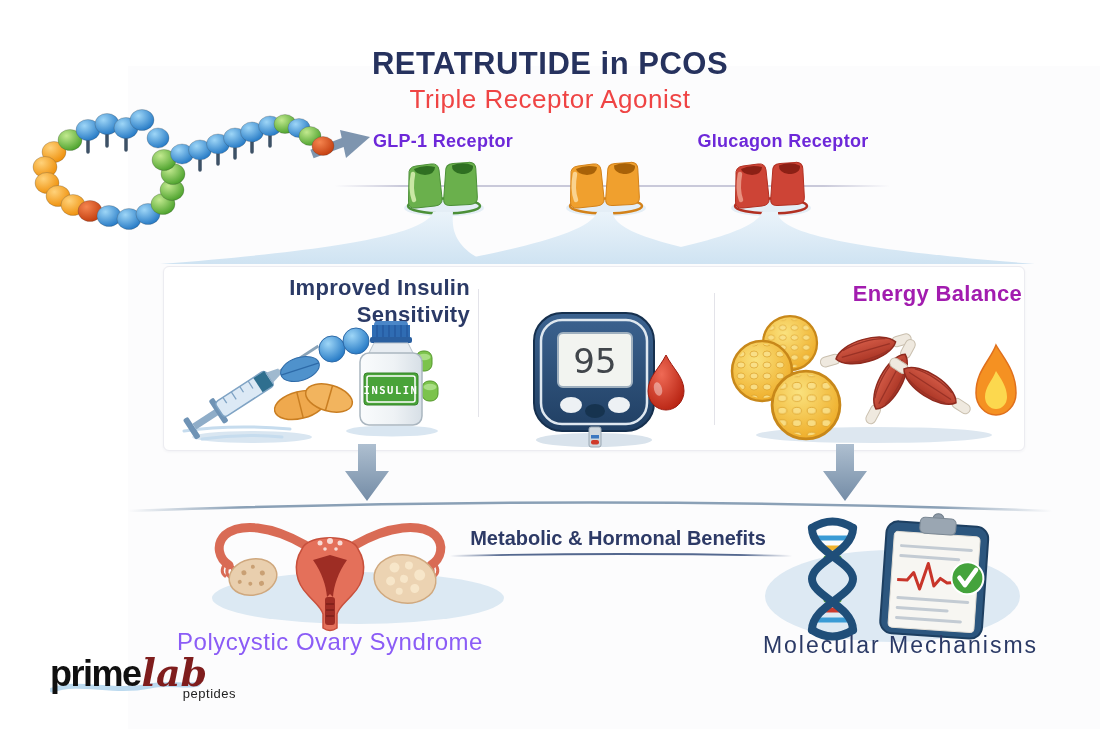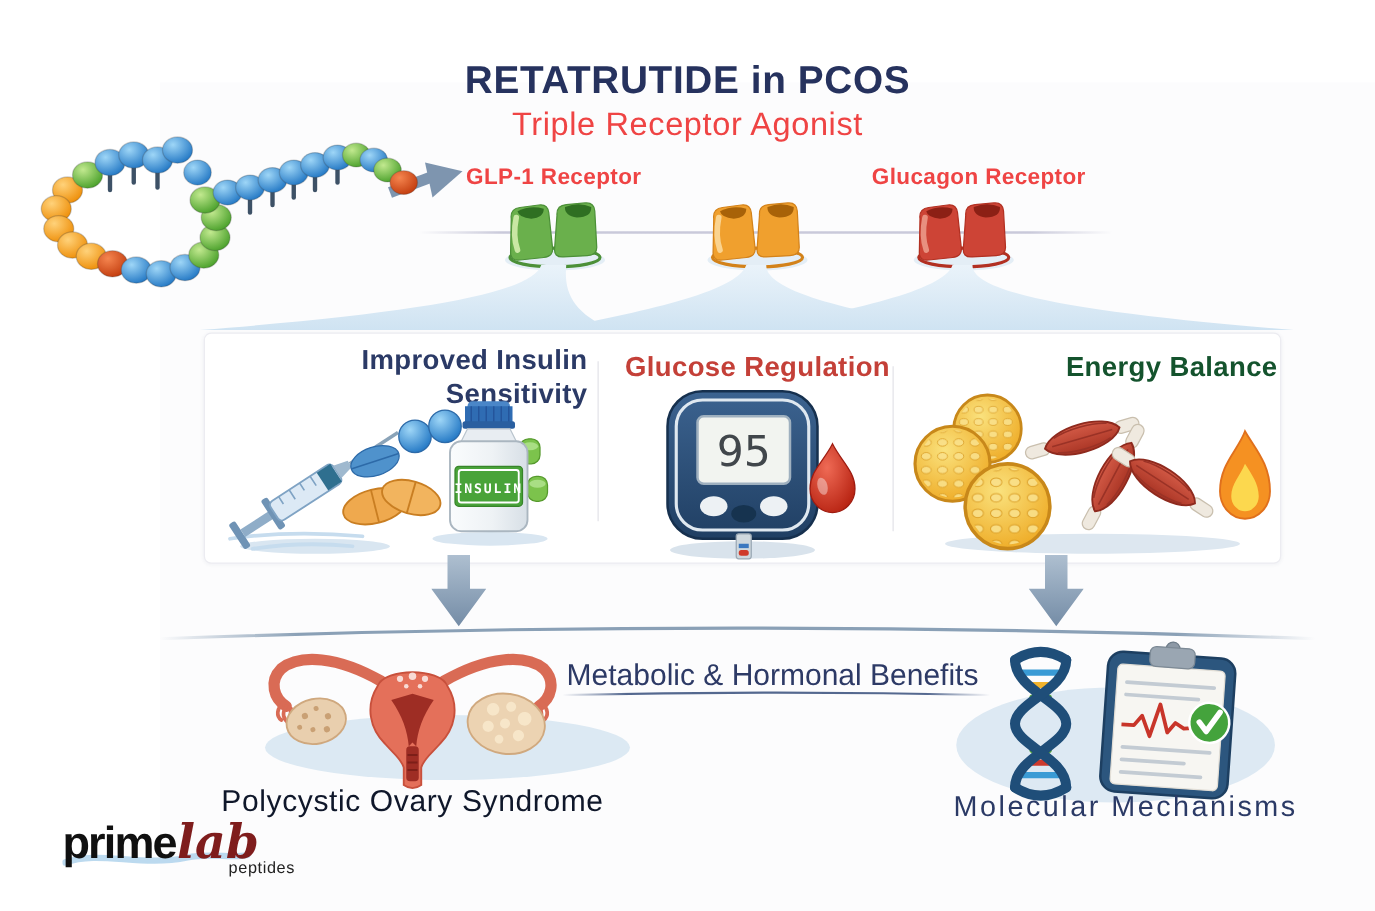--- a/index.html
+++ b/index.html
@@ -4,29 +4,29 @@
 <style>
   html,body{margin:0;padding:0;background:#ffffff;}
   .canvas{position:relative;width:1100px;height:729px;background:#ffffff;overflow:hidden;
           font-family:"Liberation Sans","DejaVu Sans",sans-serif;padding-left:17px;}
   .abs{position:absolute;}
   .bgpane{left:128px;top:66px;width:972px;height:663px;background:#fcfcfd;}
   .title{left:0;top:46px;width:1100px;text-align:center;font-size:31px;font-weight:800;
          color:#26325e;letter-spacing:.5px;}
   .subtitle{left:0;top:84px;width:1100px;text-align:center;font-size:26px;font-weight:400;
             color:#ef4444;letter-spacing:.5px;}
-  .rec-label{top:131px;text-align:center;font-size:18px;font-weight:600;color:#ef4444;letter-spacing:.3px;}
+  .rec-label{top:131px;text-align:center;font-size:18px;font-weight:600;color:#6d28d9;letter-spacing:.3px;}
   .rec-line{left:335px;top:185px;width:555px;height:2px;
             background:linear-gradient(90deg,rgba(198,198,216,0),#c9c9da 12%,#c9c9da 88%,rgba(198,198,216,0));}
   .card{left:163px;top:266px;width:860px;height:183px;background:#ffffff;border:1px solid #ececf1;
         border-radius:6px;box-shadow:0 1px 3px rgba(40,60,90,.05);}
   .divider{width:1px;background:#e3e3e9;}
   .panel-title{font-size:22px;font-weight:600;text-align:right;line-height:1.22;letter-spacing:.3px;white-space:pre-line;}
-  .benefits{left:438px;top:527px;width:360px;text-align:center;font-size:24px;font-weight:400;color:#2d3a66;}
-  .pcos{left:150px;top:628px;width:360px;text-align:center;font-size:24px;font-weight:500;color:#0f172a;letter-spacing:.5px;}
+  .benefits{left:438px;top:527px;width:360px;text-align:center;font-size:20px;font-weight:700;color:#2d3a66;}
+  .pcos{left:150px;top:628px;width:360px;text-align:center;font-size:24px;font-weight:500;color:#8b5cf6;letter-spacing:.5px;}
   .research{left:748px;width:305px;text-align:center;font-size:23px;font-weight:500;color:#2b3a66;letter-spacing:2px;}
   .ellipse{border-radius:50%;}
   .logo{left:50px;top:650px;width:190px;}
   .logo-row{position:relative;white-space:nowrap;}
   .logo-prime{font-size:36px;font-weight:800;color:#101010;letter-spacing:-1.5px;}
   .logo-lab{font-family:"DejaVu Serif","Liberation Serif",serif;font-style:italic;font-weight:700;
             font-size:38px;color:#7f1d1d;margin-left:1px;margin-top:31px;}
   .logo-sub{text-align:right;margin-top:-9px;padding-right:4px;font-size:13px;color:#222;letter-spacing:.5px;}
 </style>
 </head>
@@ -194,22 +194,21 @@
     <path d="M467,0 C460,22 380,38 310,52 L640,52 C555,38 482,22 483,0 Z" fill="url(#gradFunnel)"></path>
     <path d="M632,0 C625,22 540,38 470,52 L905,52 C730,38 647,22 648,0 Z" fill="url(#gradFunnel)"></path>
   </svg>
 
   <div class="abs card">
     <div class="abs divider" style="left:314px;top:22px;height:128px"></div>
     <div class="abs divider" style="left:550px;top:26px;height:132px"></div>
 
     <div class="abs panel-title" style="left:6px;top:8px;width:300px;color:#2b3a66">Improved Insulin
 Sensitivity</div>
-    <div class="abs panel-title" style="left:318px;top:14px;width:230px;color:#c44038">Glucose Regulation</div>
-    <div class="abs panel-title" style="left:552px;top:14px;width:306px;color:#14532d">Energy Balance</div>
+    <div class="abs panel-title" style="left:552px;top:14px;width:306px;color:#a21caf">Energy Balance</div>
 
     <svg class="abs" style="left:18px;top:52px;overflow:visible" width="292" height="128" viewBox="0 0 292 128">
       <ellipse cx="70" cy="118" rx="60" ry="6" fill="#d9e6f1"></ellipse>
       <ellipse cx="210" cy="112" rx="46" ry="5.5" fill="#d9e6f1"></ellipse>
       <path d="M2,112 Q50,105 108,110 M20,120 Q60,114 100,118" stroke="#c6dcee" stroke-width="3" fill="none" stroke-linecap="round"></path>
       <g transform="translate(24,100) rotate(-33)">
         <rect x="-20" y="-12" width="6" height="24" rx="2" fill="#6f93b5"></rect>
         <rect x="-14" y="-3.5" width="28" height="7" fill="#8fadc8"></rect>
         <rect x="12" y="-14" width="6" height="28" rx="2" fill="#6f93b5"></rect>
         <rect x="16" y="-9" width="60" height="18" rx="4" fill="#dce9f5" stroke="#7fa3c4" stroke-width="1.5"></rect>

